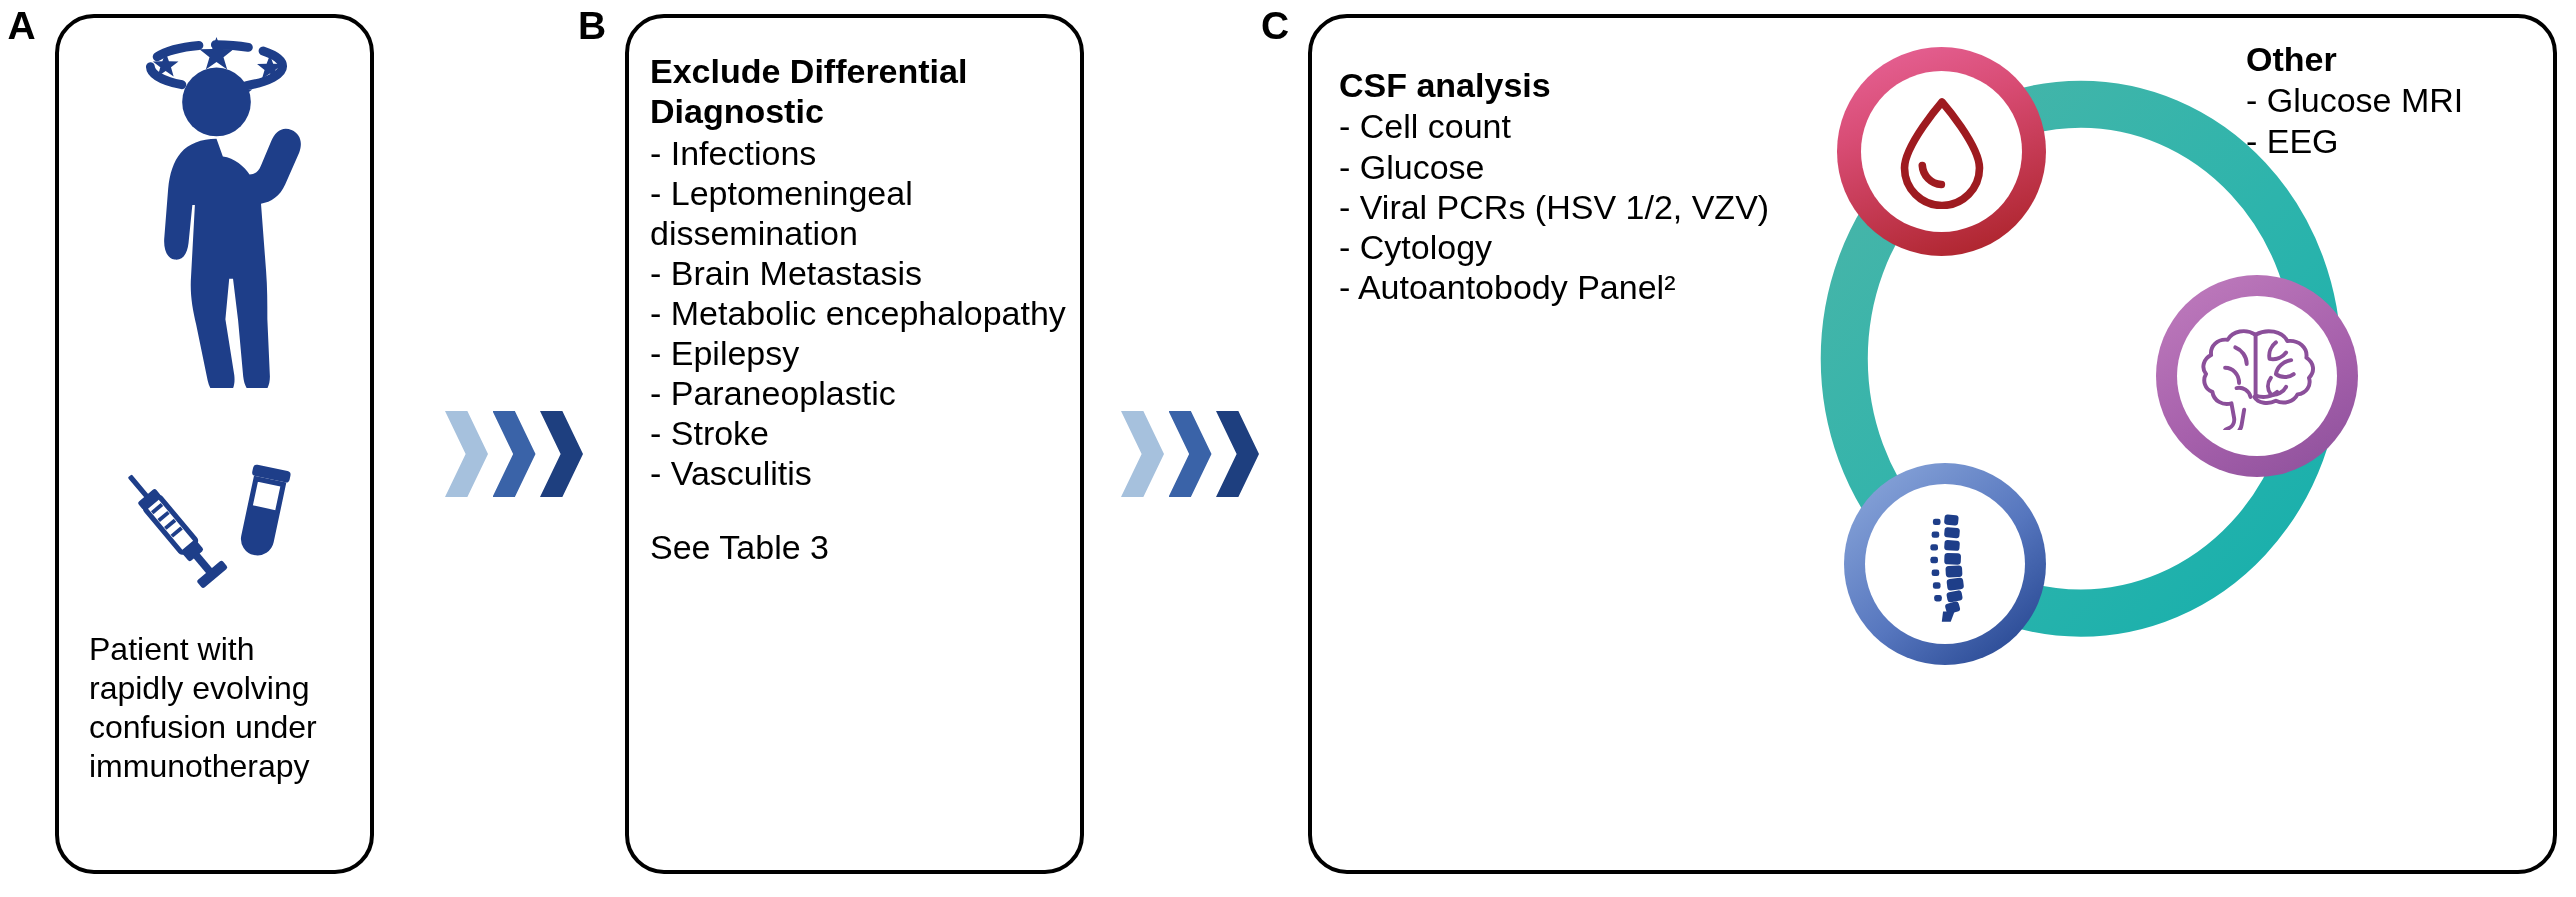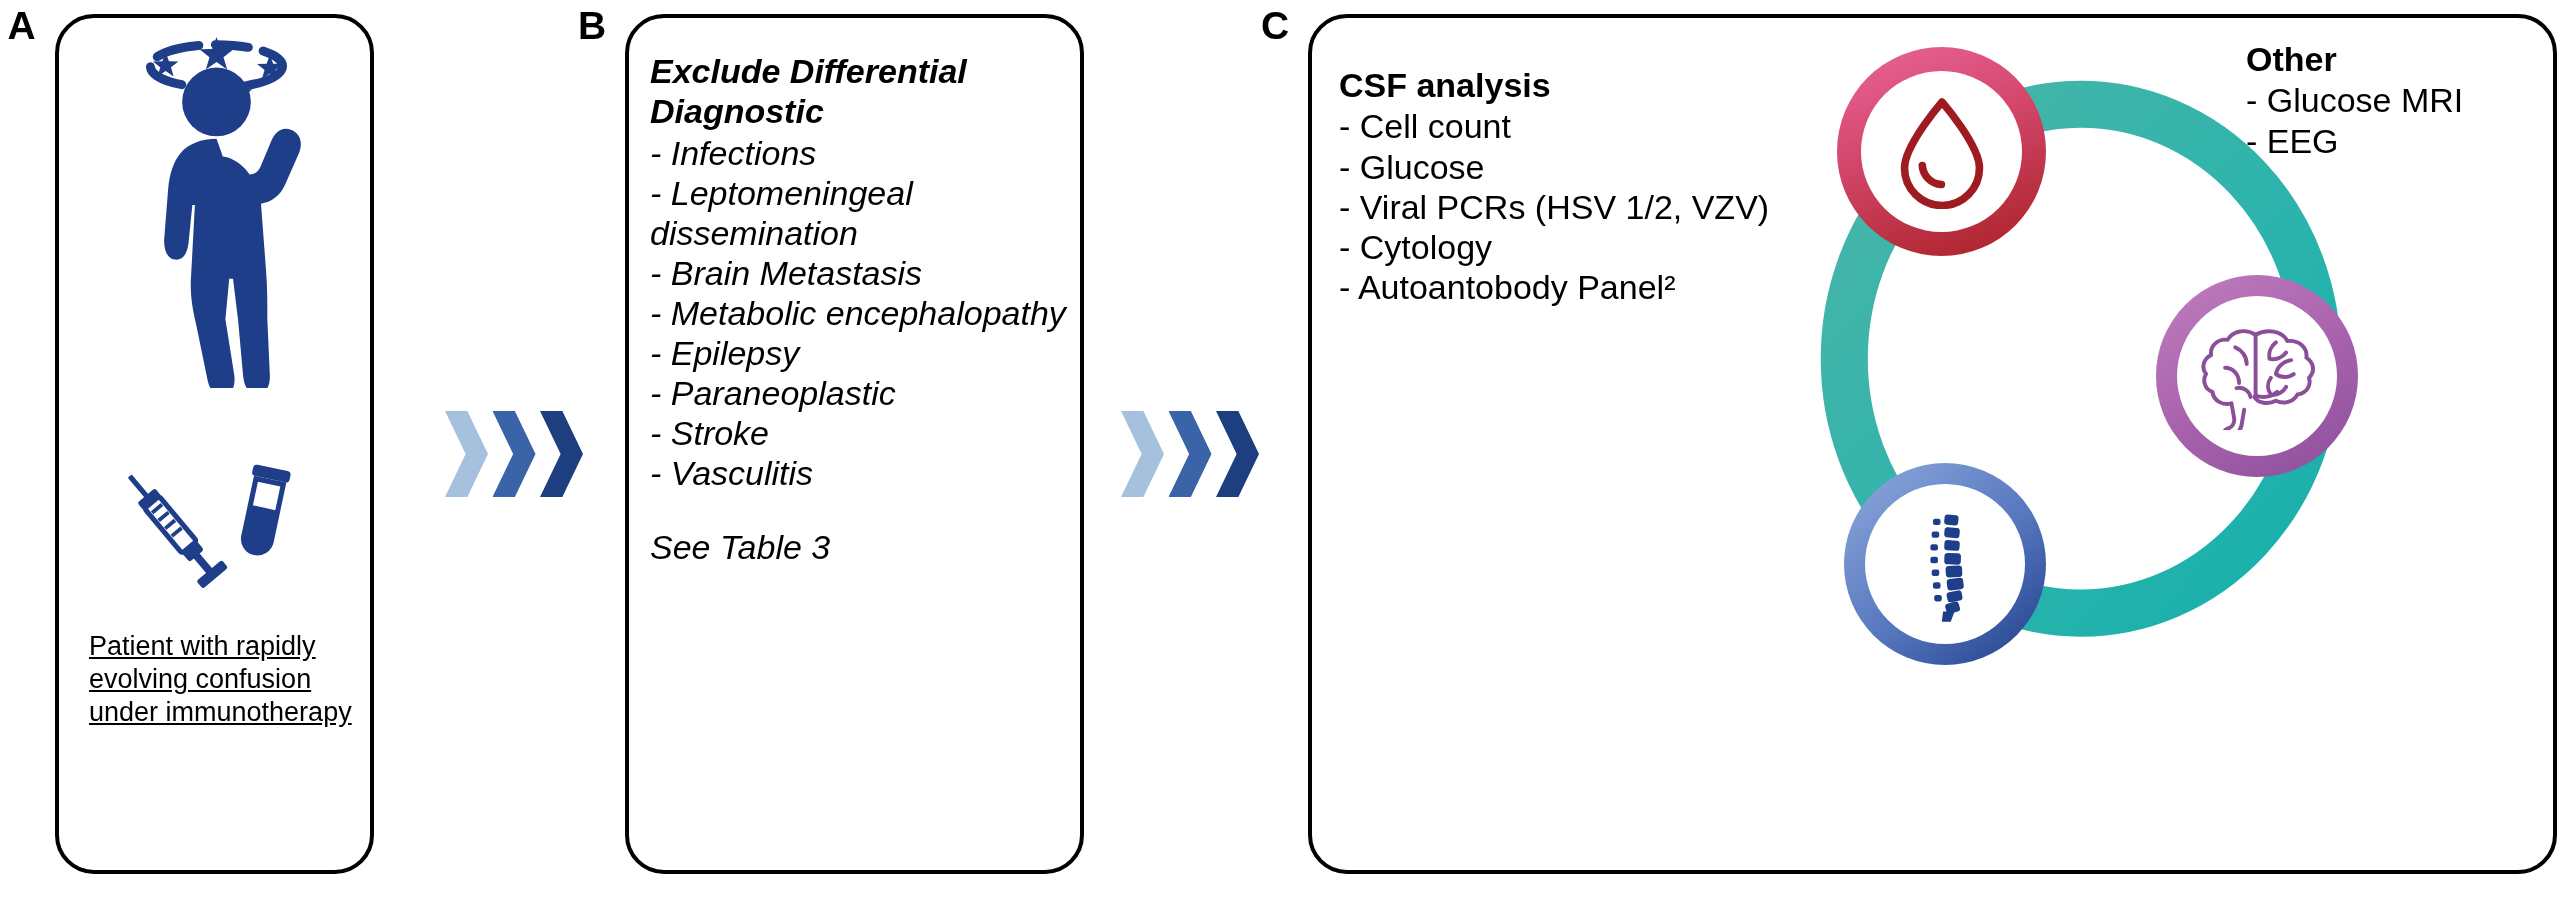--- a/index.html
+++ b/index.html
@@ -49,24 +49,23 @@
   #sample-icon-wrap {
     position: absolute;
     left: 108px; top: 439px;
     width: 216px; height: 172px;
     display: flex; align-items: center; justify-content: center;
   }
   #panel-a-caption {
     position: absolute;
     left: 89px; top: 630px;
     width: 267px;
-    font-size: 27px;
+    font-size: 32px;
     line-height: 1.22;
     color: #000;
-    text-decoration: underline;
   }
 
   
   .chevrons {
     position: absolute;
     display: flex;
     gap: 4.5px;
     align-items: center;
   }
   #chevrons-1 { left: 445px;  top: 411px; }
@@ -75,21 +74,20 @@
     width: 43px;
     height: 86px;
     clip-path: polygon(0% 0%, 52% 0%, 100% 50%, 52% 100%, 0% 100%, 48% 50%);
   }
 
   
   #panel-b-inner {
     position: absolute;
     left: 650px; top: 51px;
     width: 420px;
-    font-style: italic;
   }
   .block-title {
     font-size: 34px;
     font-weight: bold;
     line-height: 1.18;
     margin-bottom: 1.3px;
   }
   .list-line {
     font-size: 34px;
     line-height: 1.18;

